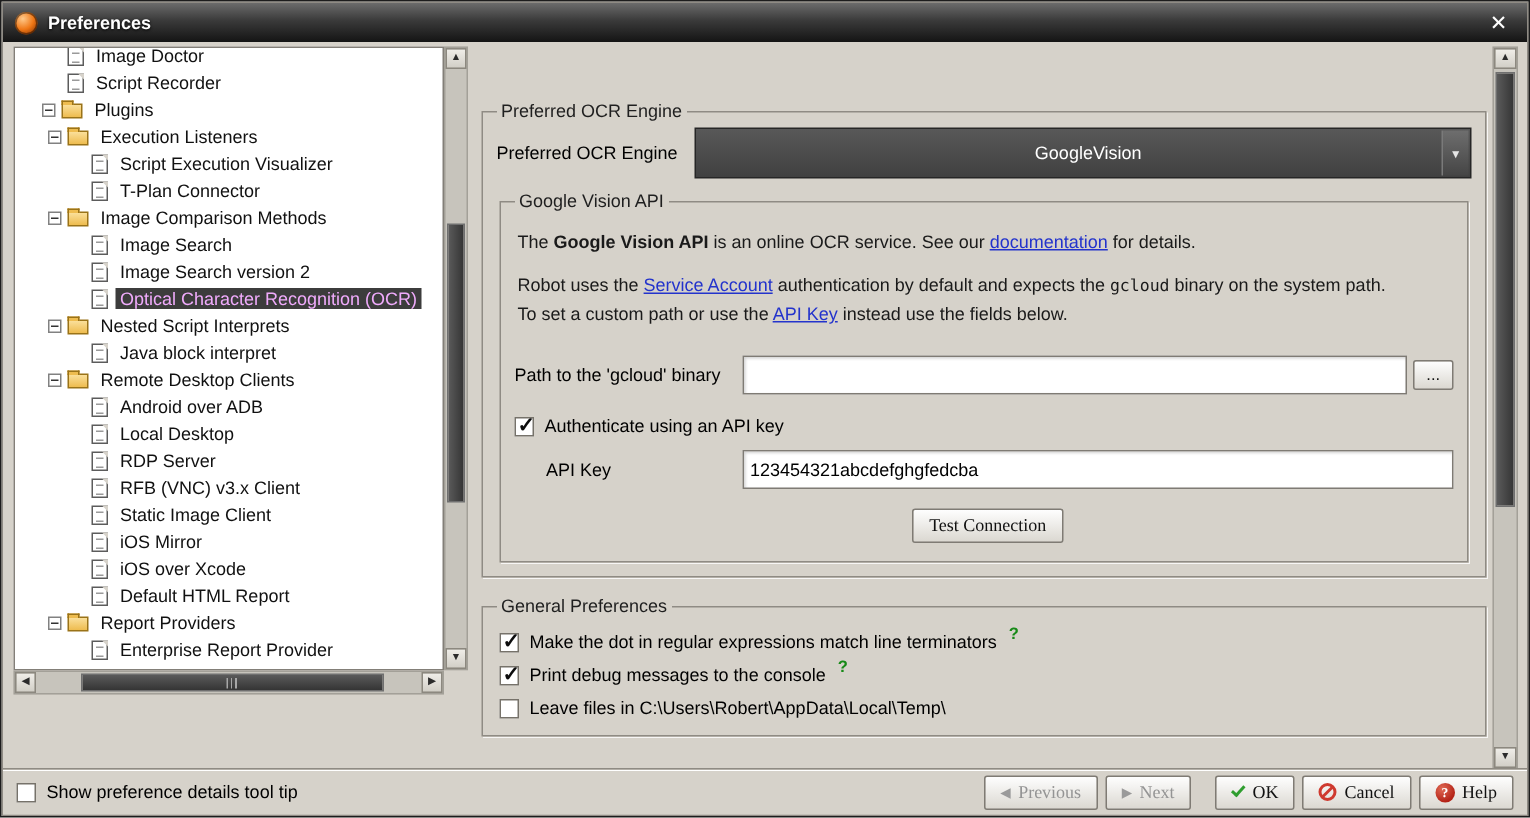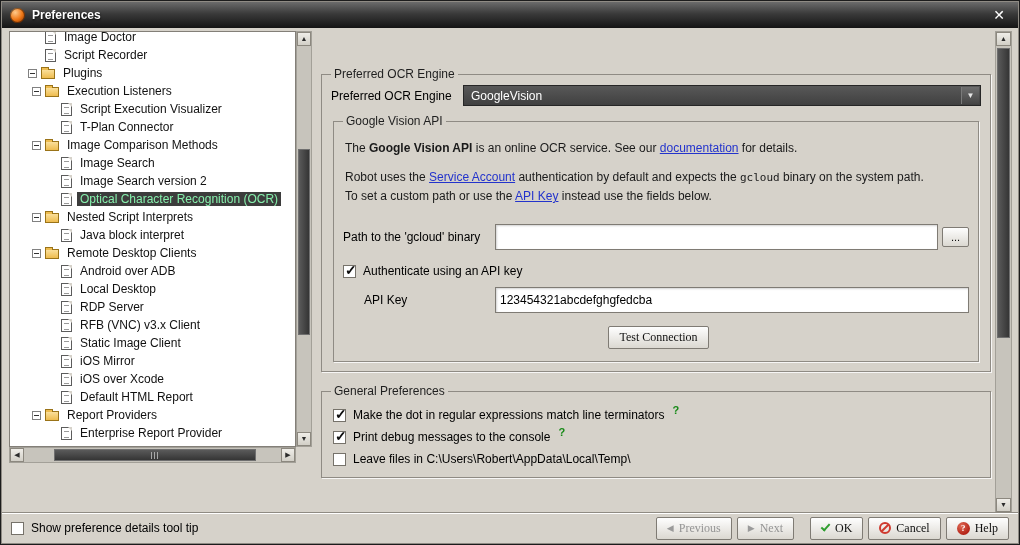--- a/index.html
+++ b/index.html
@@ -41,21 +41,21 @@
   .folder-icon { width:14px; height:10px; background:linear-gradient(#fadf9a,#eebc4f); border:1px solid #9a7318;
     position:relative; margin-right:5px; margin-top:2px; flex:none; }
   .folder-icon::before { content:""; position:absolute; left:-1px; top:-3px; width:6px; height:2px;
     background:#eebc4f; border:1px solid #9a7318; border-bottom:none; }
   .doc-icon { width:11px; height:13px; background:#fff; border:1px solid #5c5c5c; position:relative; margin-right:5px; flex:none; }
   .doc-icon::before { content:""; position:absolute; right:-1px; top:-1px; border-style:solid;
     border-width:0 4px 4px 0; border-color:transparent #d6d2ca transparent transparent; }
   .doc-icon::after { content:""; position:absolute; left:2px; top:3px; width:5px; height:5px;
     border-top:1px solid #9a9a9a; border-bottom:1px solid #9a9a9a; }
   .tlabel { padding:0 3px; }
-  .trow.selected .tlabel { background:#3c3c3c; color:#86efac; }
+  .trow.selected .tlabel { background:#3c3c3c; color:#f0abfc; }
 
   
   .vsb { position:absolute; top:0; right:0; width:16px; bottom:16px; background:#c7c4bc; border:1px solid #a3a098; }
   .hsb { position:absolute; left:0; bottom:0; right:16px; height:16px; background:#c7c4bc; border:1px solid #a3a098; }
   .sb-btn { position:absolute; width:14px; height:14px; background:linear-gradient(#efede8,#d2cfc7);
     border:1px solid #8c887f; color:#2b2b2b; font-size:7px; line-height:12px; text-align:center; }
   .vsb .up { left:0; top:0; } .vsb .down { left:0; bottom:0; }
   .hsb .left { left:0; top:0; } .hsb .right { right:0; top:0; }
   .vsb .thumb { position:absolute; left:1px; width:12px; top:117px; height:186px;
     background:linear-gradient(90deg,#5a5a5a,#353535); border:1px solid #6f6f6f; }
@@ -76,22 +76,22 @@
   .mag { width:10px; height:10px; border:2px solid #2b57c9; border-radius:50%; position:relative; margin:-2px 2px 0 0; }
   .mag::after { content:""; position:absolute; width:6px; height:2px; background:#2b57c9;
     transform:rotate(45deg); right:-5px; bottom:-2px; }
 
   
   .right-panel { position:absolute; left:318px; top:30px; width:674px; height:482px; overflow:hidden;margin-top:32px; }
   fieldset.grp { border:1px solid #8f8b84; box-shadow:1px 1px 0 rgba(255,255,255,.8); margin:4px 2px 0 2px; padding:2px 9px 9px; }
   fieldset.grp legend { font-size:12px; color:#1f1f1f; padding:0 3px; }
   .ocr-row { display:flex; align-items:center; margin:2px 0 8px; }
   .ocr-row .lbl { width:132px; font-size:12px; flex:none; }
-  .dropdown { flex:1; height:21px; background:linear-gradient(#585858,#404040); border:1px solid #262626;
-    color:#fff; display:flex; align-items:center; padding-left:7px; font-size:12px; position:relative; }
+  .dropdown { flex:1; height:34px; background:linear-gradient(#585858,#404040); border:1px solid #262626;
+    color:#fff; display:flex; align-items:center; padding-left:7px; font-size:12px; position:relative;justify-content:center; }
   .dd-arrow { position:absolute; right:1px; top:1px; bottom:1px; width:18px;
     background:linear-gradient(#6e6e6e,#454545); border-left:1px solid #7a7a7a;
     display:flex; align-items:center; justify-content:center; color:#e6e6e6; font-size:8px; }
 
   .p { font-size:12px; color:#1a1a1a; margin:10px 2px 0; line-height:19px; }
   .p.first { margin-top:9px; }
   a.link { color:#2333cc; text-decoration:underline; cursor:pointer; }
   .code { font-family:"DejaVu Sans Mono", monospace; font-size:11px; }
 
   .path-row { display:flex; align-items:center; margin-top:18px; }

